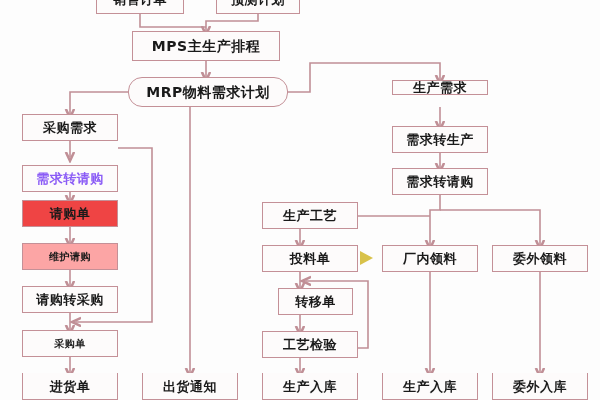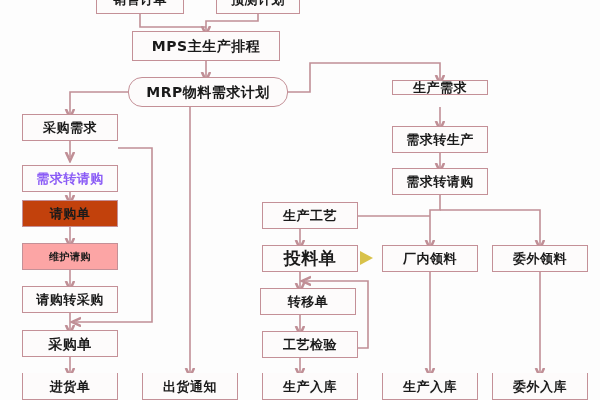--- a/index.html
+++ b/index.html
@@ -170,54 +170,54 @@
       </div>
       <div class="node" style="left: 128px; top: 77px; width: 160px; height: 30px; font-size: 14px; border-color: rgb(196, 144, 151); background: rgb(253, 251, 251); color: rgb(26, 26, 26); border-radius: 14px;">
         <span>MRP物料需求计划</span>
       </div>
       <div class="node" style="left: 22px; top: 114px; width: 96px; height: 27px; font-size: 13px; border-color: rgb(196, 144, 151); background: rgb(253, 251, 251); color: rgb(26, 26, 26);">
         <span>采购需求</span>
       </div>
       <div class="node" style="left: 22px; top: 165px; width: 96px; height: 27px; font-size: 13px; border-color: rgb(196, 144, 151); background: rgb(253, 251, 251); color: #8b5cf6;">
         <span>需求转请购</span>
       </div>
-      <div class="node" style="left: 22px; top: 200px; width: 96px; height: 27px; font-size: 13px; border-color: rgb(196, 144, 151); background: #c2410c; color: rgb(26, 26, 26);">
+      <div class="node" style="left: 22px; top: 200px; width: 96px; height: 27px; font-size: 13px; border-color: rgb(196, 144, 151); background: #ef4444; color: rgb(26, 26, 26);">
         <span>请购单</span>
       </div>
       <div class="node" style="left: 22px; top: 243px; width: 96px; height: 27px; font-size: 10px; border-color: rgb(196, 144, 151); background: #fca5a5; color: rgb(26, 26, 26);">
         <span>维护请购</span>
       </div>
       <div class="node" style="left: 22px; top: 286px; width: 96px; height: 27px; font-size: 13px; border-color: rgb(196, 144, 151); background: rgb(253, 251, 251); color: rgb(26, 26, 26);">
         <span>请购转采购</span>
       </div>
-      <div class="node" style="left: 22px; top: 330px; width: 96px; height: 27px; font-size: 14px; border-color: rgb(196, 144, 151); background: rgb(253, 251, 251); color: rgb(26, 26, 26);">
+      <div class="node" style="left: 22px; top: 330px; width: 96px; height: 27px; font-size: 10px; border-color: rgb(196, 144, 151); background: rgb(253, 251, 251); color: rgb(26, 26, 26);">
         <span>采购单</span>
       </div>
       <div class="node cut" style="left: 22px; top: 373px; width: 96px; height: 27px; font-size: 13px; border-color: rgb(196, 144, 151); background: rgb(253, 251, 251); color: rgb(26, 26, 26);">
         <span>进货单</span>
       </div>
       <div class="node cut" style="left: 142px; top: 373px; width: 96px; height: 27px; font-size: 13px; border-color: rgb(196, 144, 151); background: rgb(253, 251, 251); color: rgb(26, 26, 26);">
         <span>出货通知</span>
       </div>
       <div class="node" style="left: 392px; top: 80px; width: 96px; height: 15px; font-size: 13px; border-color: rgb(196, 144, 151); background: rgb(253, 251, 251); color: rgb(26, 26, 26);">
         <span>生产需求</span>
       </div>
       <div class="node" style="left: 392px; top: 126px; width: 96px; height: 27px; font-size: 13px; border-color: rgb(196, 144, 151); background: rgb(253, 251, 251); color: rgb(26, 26, 26);">
         <span>需求转生产</span>
       </div>
       <div class="node" style="left: 392px; top: 168px; width: 96px; height: 27px; font-size: 13px; border-color: rgb(196, 144, 151); background: rgb(253, 251, 251); color: rgb(26, 26, 26);">
         <span>需求转请购</span>
       </div>
       <div class="node" style="left: 262px; top: 202px; width: 96px; height: 27px; font-size: 13px; border-color: rgb(196, 144, 151); background: rgb(253, 251, 251); color: rgb(26, 26, 26);">
         <span>生产工艺</span>
       </div>
-      <div class="node" style="left: 262px; top: 245px; width: 96px; height: 27px; font-size: 17px; border-color: rgb(196, 144, 151); background: rgb(253, 251, 251); color: rgb(26, 26, 26);">
+      <div class="node" style="left: 262px; top: 245px; width: 96px; height: 27px; font-size: 13px; border-color: rgb(196, 144, 151); background: rgb(253, 251, 251); color: rgb(26, 26, 26);">
         <span>投料单</span>
       </div>
-      <div class="node" style="left: 260px; top: 288px; width: 96px; height: 27px; font-size: 13px; border-color: rgb(196, 144, 151); background: rgb(253, 251, 251); color: rgb(26, 26, 26);">
+      <div class="node" style="left: 278px; top: 288px; width: 75px; height: 27px; font-size: 13px; border-color: rgb(196, 144, 151); background: rgb(253, 251, 251); color: rgb(26, 26, 26);">
         <span>转移单</span>
       </div>
       <div class="node" style="left: 262px; top: 331px; width: 96px; height: 27px; font-size: 13px; border-color: rgb(196, 144, 151); background: rgb(253, 251, 251); color: rgb(26, 26, 26);">
         <span>工艺检验</span>
       </div>
       <div class="node cut" style="left: 262px; top: 373px; width: 96px; height: 27px; font-size: 13px; border-color: rgb(196, 144, 151); background: rgb(253, 251, 251); color: rgb(26, 26, 26);">
         <span>生产入库</span>
       </div>
       <div class="node" style="left: 382px; top: 245px; width: 96px; height: 27px; font-size: 13px; border-color: rgb(196, 144, 151); background: rgb(253, 251, 251); color: rgb(26, 26, 26);">
         <span>厂内领料</span>

